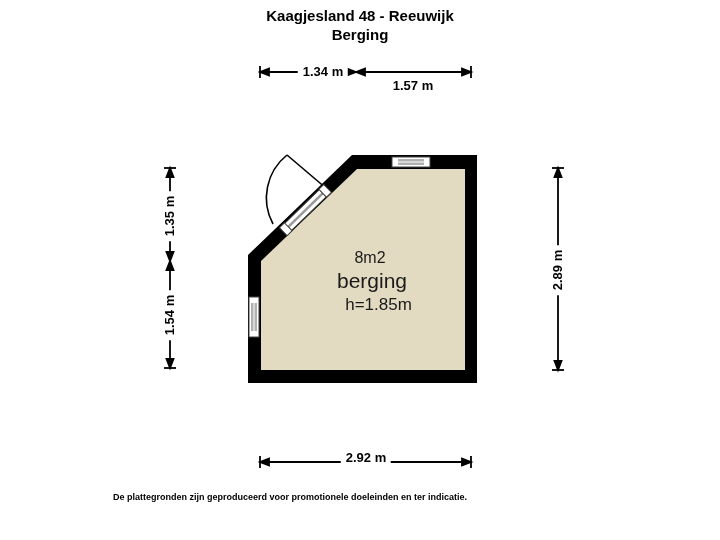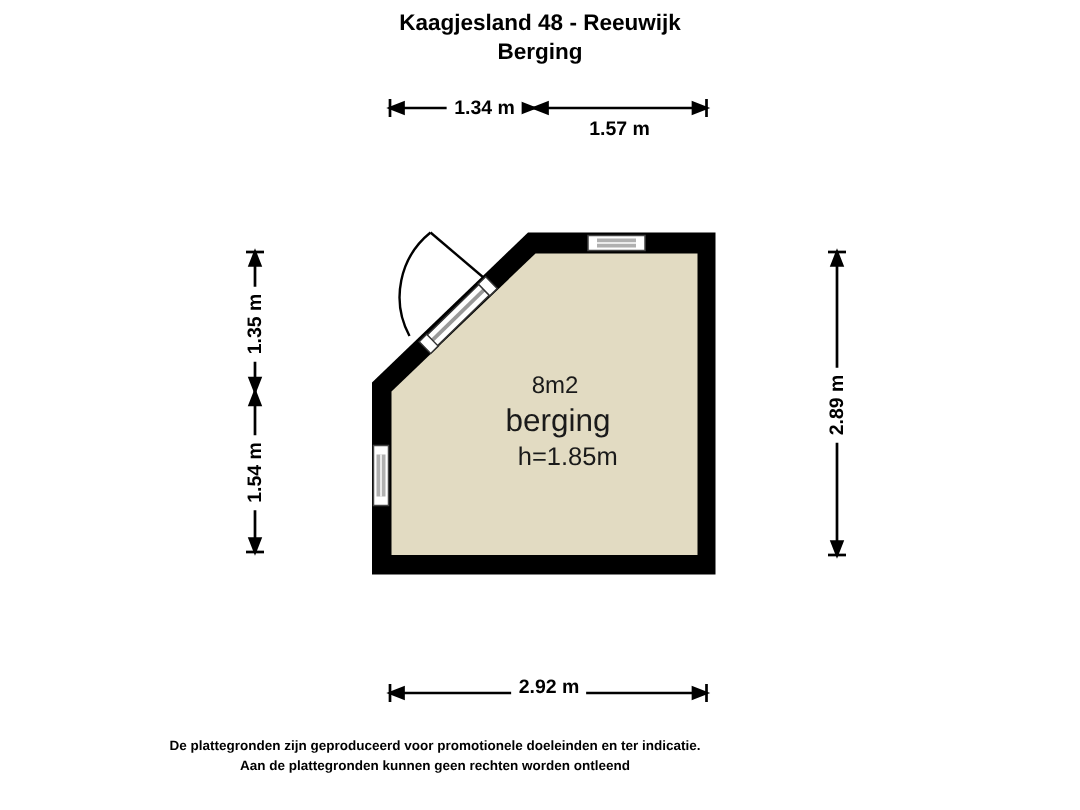--- a/index.html
+++ b/index.html
@@ -110,14 +110,13 @@
 <div class="dim-label vert" style="left:170px;top:315px;">1.54 m</div>
 <div class="dim-label vert" style="left:558px;top:270px;">2.89 m</div>
 <div class="dim-label" style="left:366px;top:458px;">2.92 m</div>
 
 <div class="room-label room-area" style="left:370px;top:258px;">8m2</div>
 <div class="room-label room-name" style="left:372px;top:281px;">berging</div>
 <div class="room-label room-height" style="left:372px;top:305px;padding-left:13px;">h=1.85m</div>
 
 <div class="footer">
   <div>De plattegronden zijn geproduceerd voor promotionele doeleinden en ter indicatie.</div>
-  <div>Aan de plattegronden kunnen geen rechten worden ontleend</div>
 </div>
 
 </body></html>

